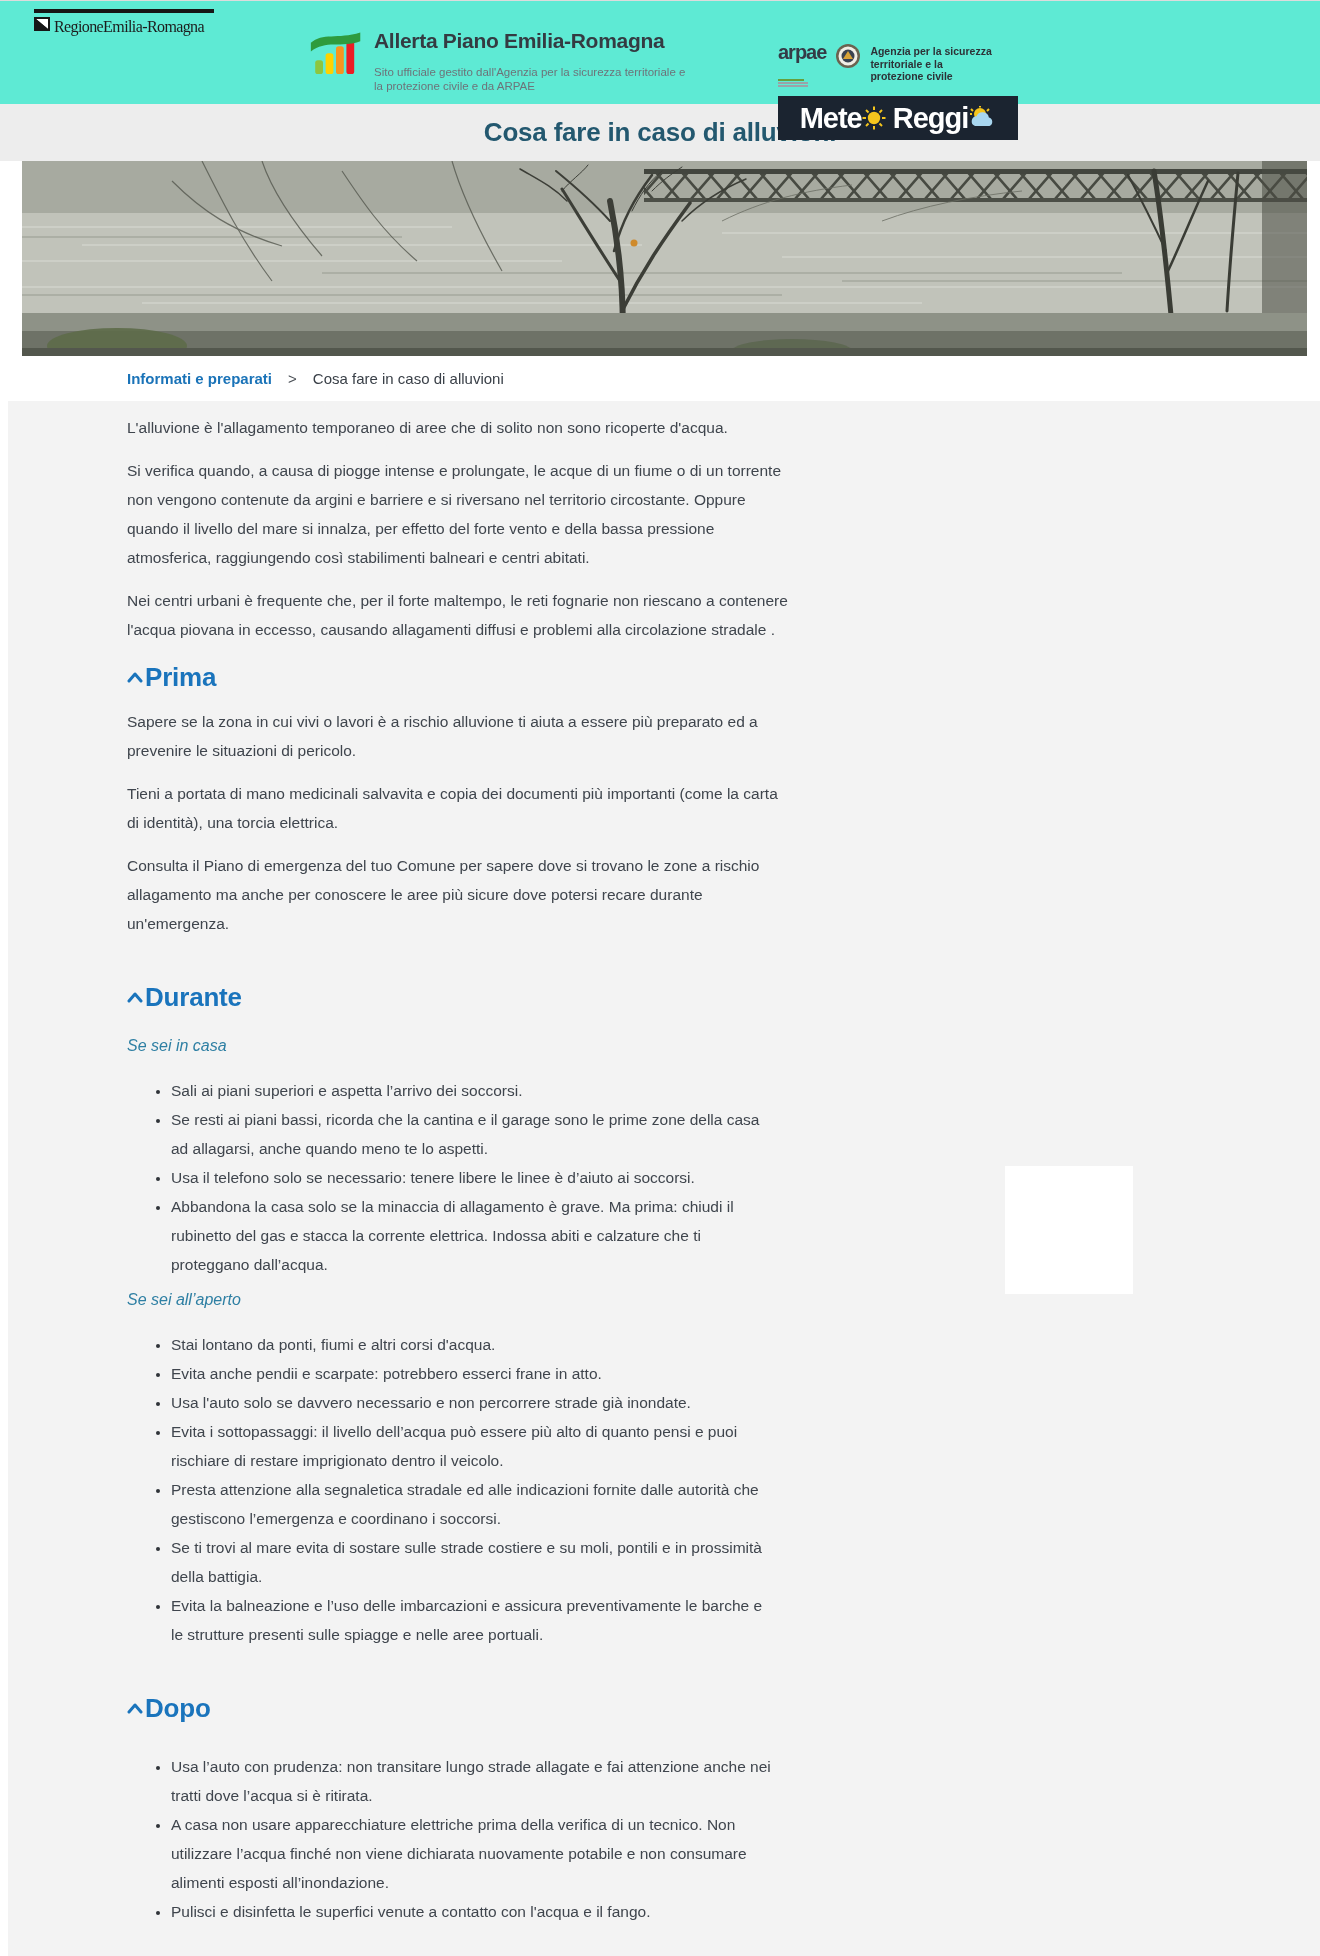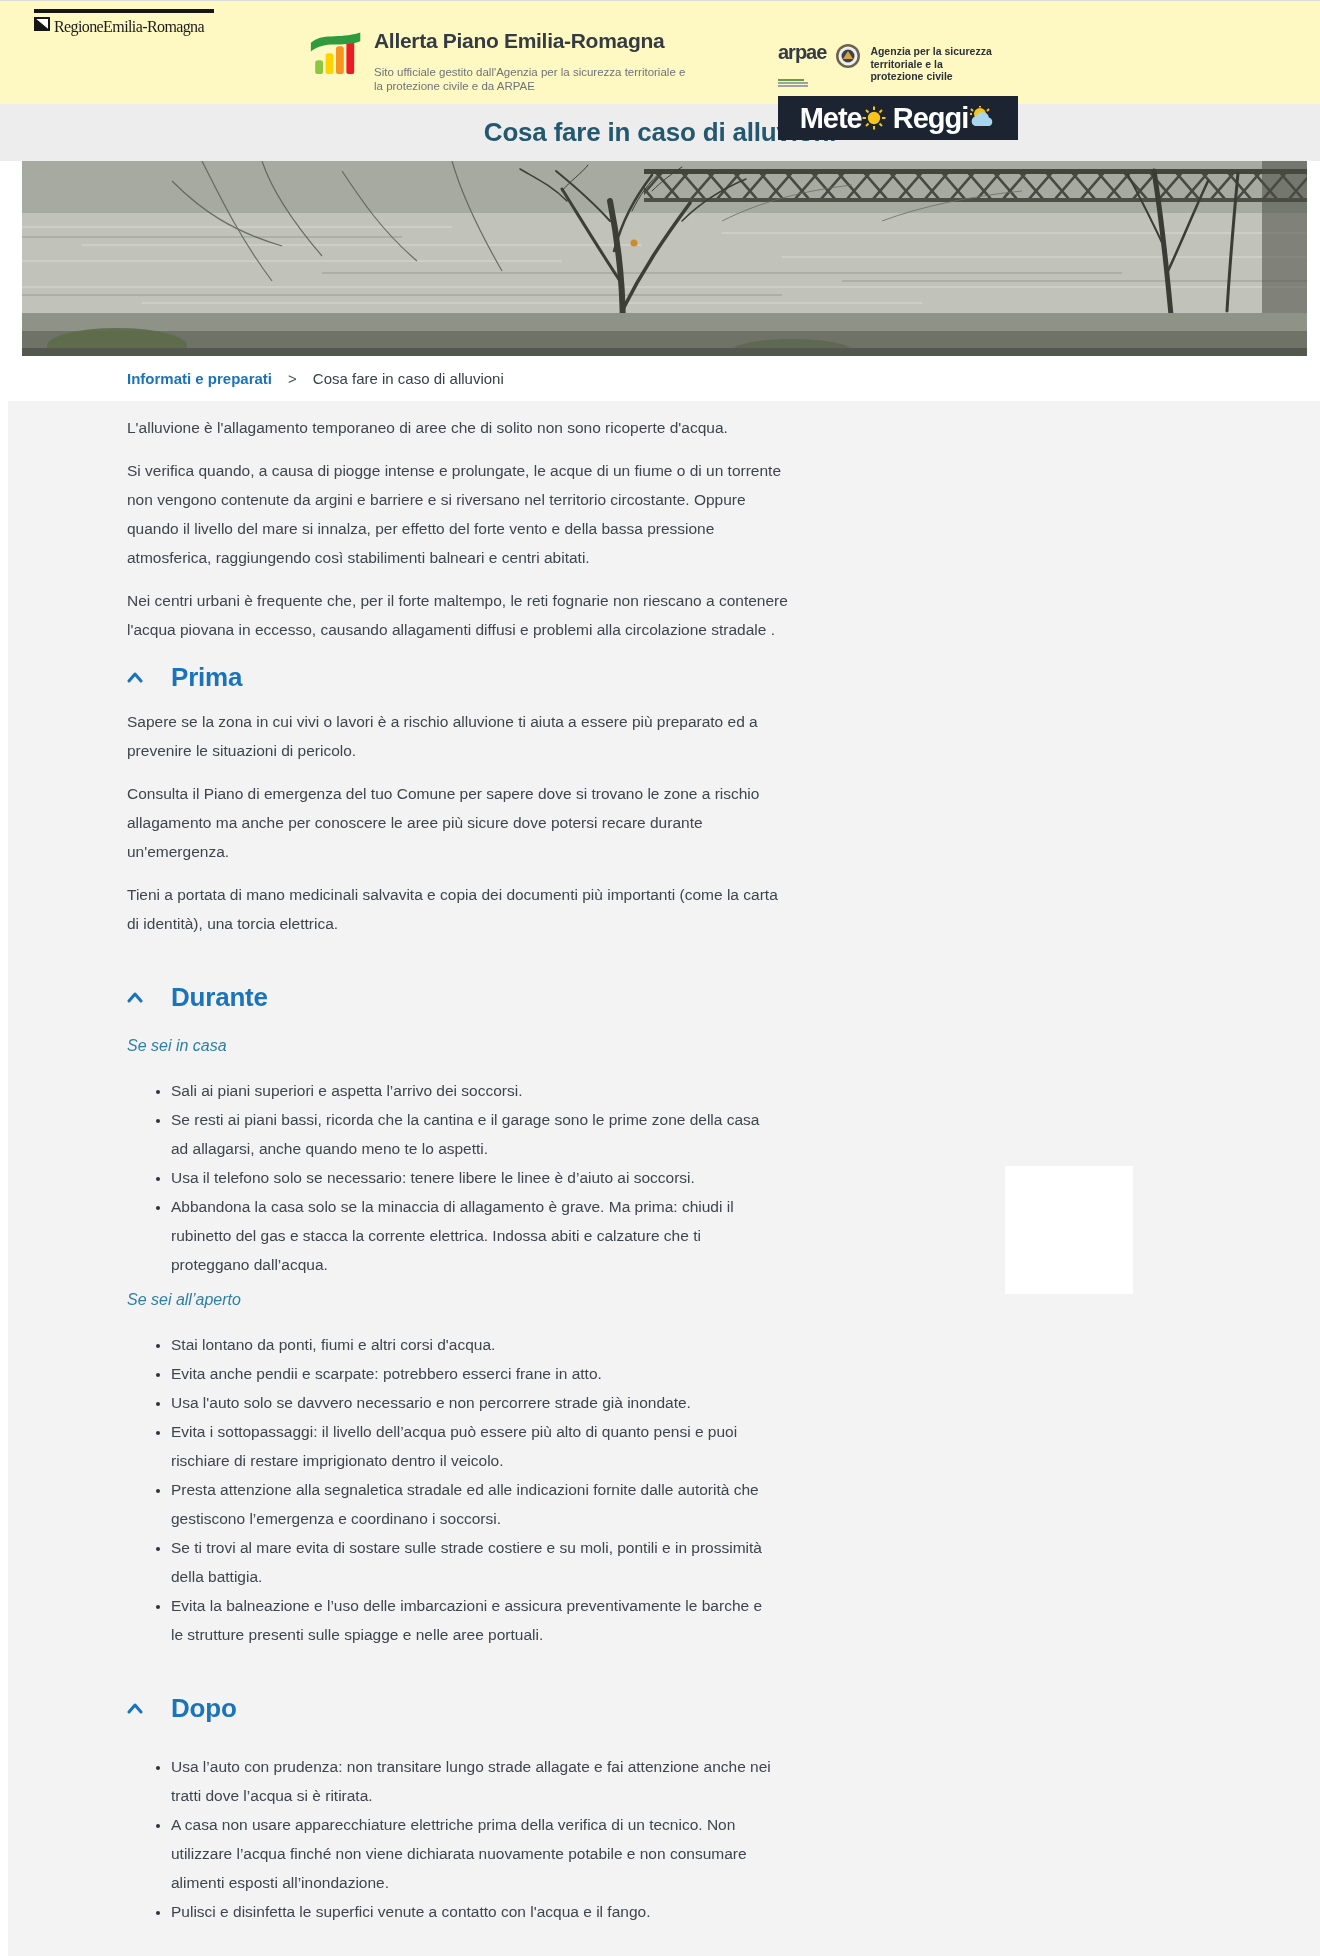--- a/index.html
+++ b/index.html
@@ -4,21 +4,21 @@
 <style>
   * { box-sizing: border-box; margin: 0; padding: 0; }
   html,body { width:1320px; }
   body {
     font-family: "Liberation Sans", sans-serif;
     background:#ffffff; color:#3f454d;
   }
   .page { width:1320px; height:1956px; overflow:hidden; display:flex; flex-direction:column; border-top:1px solid #dcdcdc; position:relative; background:#fff;}
 
   
-  .top-header { height:103px; background:#fef9c3; position:relative; flex:0 0 auto; }
+  .top-header { height:103px; background:#5eead4; position:relative; flex:0 0 auto; }
   .region-logo { position:absolute; left:34px; top:8px; text-decoration:none; display:block; border-top:4px solid #161616; padding-top:4px; width:180px; cursor:pointer;}
   .region-logo .inner { display:flex; align-items:center; gap:3px; }
   .region-text { font-family:"Liberation Serif", serif; font-size:16px; color:#1c1c1c; letter-spacing:-0.6px; white-space:nowrap; }
 
   .site-logo { position:absolute; left:310px; top:28px; display:flex; gap:12px; align-items:flex-start; text-decoration:none; cursor:pointer;}
   .logo-title { display:block; font-size:21px; font-weight:bold; color:#343b42; letter-spacing:-0.3px; }
   .logo-sub { display:block; font-size:11.5px; line-height:14px; color:#6d7379; margin-top:12px; }
 
   .header-right { position:absolute; right:302px; top:14px; width:240px;margin-top:28px; }
   .agency-row { display:flex; align-items:flex-start; gap:9px; margin-bottom:8px; cursor:pointer;}
@@ -47,21 +47,21 @@
   .crumb-link { color:#1a73b8; font-weight:bold; text-decoration:none; cursor:pointer; }
   .crumb-sep { color:#4a4f55; font-size:15px; }
   .crumb-current { color:#3a4048; }
 
   
   .content-panel { background:#f3f3f3; margin-left:8px; flex:1 1 auto; position:relative; }
   .content-col { margin-left:119px; width:664px; padding-top:6px; font-size:15.5px; line-height:29px; color:#3f454d;}
   .content-col p { margin:14px 0 0 0; max-width:664px; }
   .content-col p:first-child { margin-top:6px; }
 
-  .section-head { display:flex; align-items:center; gap:28px; background:none; border:none; cursor:pointer; padding:0; margin:44px 0 0 0; }
+  .section-head { display:flex; align-items:center; gap:2px; background:none; border:none; cursor:pointer; padding:0; margin:44px 0 0 0; }
   .section-head.first { margin-top:18px; }
   .section-head .chev { display:flex; align-items:center; }
   .section-title { font-family:"Liberation Sans", sans-serif; font-size:26px; font-weight:bold; color:#1a74bc; letter-spacing:-0.2px; }
 
   .subhead { font-size:16px; font-style:italic; color:#2e7fa3; margin-top:18px; }
   .subhead.tight { margin-top:6px; }
 
   .content-col ul { margin:16px 0 0 0; padding-left:44px; list-style:disc; }
   .content-col ul.after-head { margin-top:28px; }
   .content-col li { max-width:600px; line-height:29px; }
@@ -255,22 +255,22 @@
 
       <button class="section-head first">
         <span class="chev">
           <svg width="16" height="11" viewBox="0 0 16 11">
               <polyline points="2,9 8,2 14,9" fill="none" stroke="#1a74bc" stroke-width="3" stroke-linecap="round" stroke-linejoin="round"></polyline>
             </svg>
         </span>
         <span class="section-title">Prima</span>
       </button>
       <p>Sapere se la zona in cui vivi o lavori è a rischio alluvione ti aiuta a essere più preparato ed a prevenire le situazioni di pericolo.</p>
+      <p>Tieni a portata di mano medicinali salvavita e copia dei documenti più importanti (come la carta di identità), una torcia elettrica.</p>
       <p>Consulta il Piano di emergenza del tuo Comune per sapere dove si trovano le zone a rischio allagamento ma anche per conoscere le aree più sicure dove potersi recare durante un'emergenza.</p>
-      <p>Tieni a portata di mano medicinali salvavita e copia dei documenti più importanti (come la carta di identità), una torcia elettrica.</p>
 
       <button class="section-head">
         <span class="chev">
           <svg width="16" height="11" viewBox="0 0 16 11">
               <polyline points="2,9 8,2 14,9" fill="none" stroke="#1a74bc" stroke-width="3" stroke-linecap="round" stroke-linejoin="round"></polyline>
             </svg>
         </span>
         <span class="section-title">Durante</span>
       </button>
 

